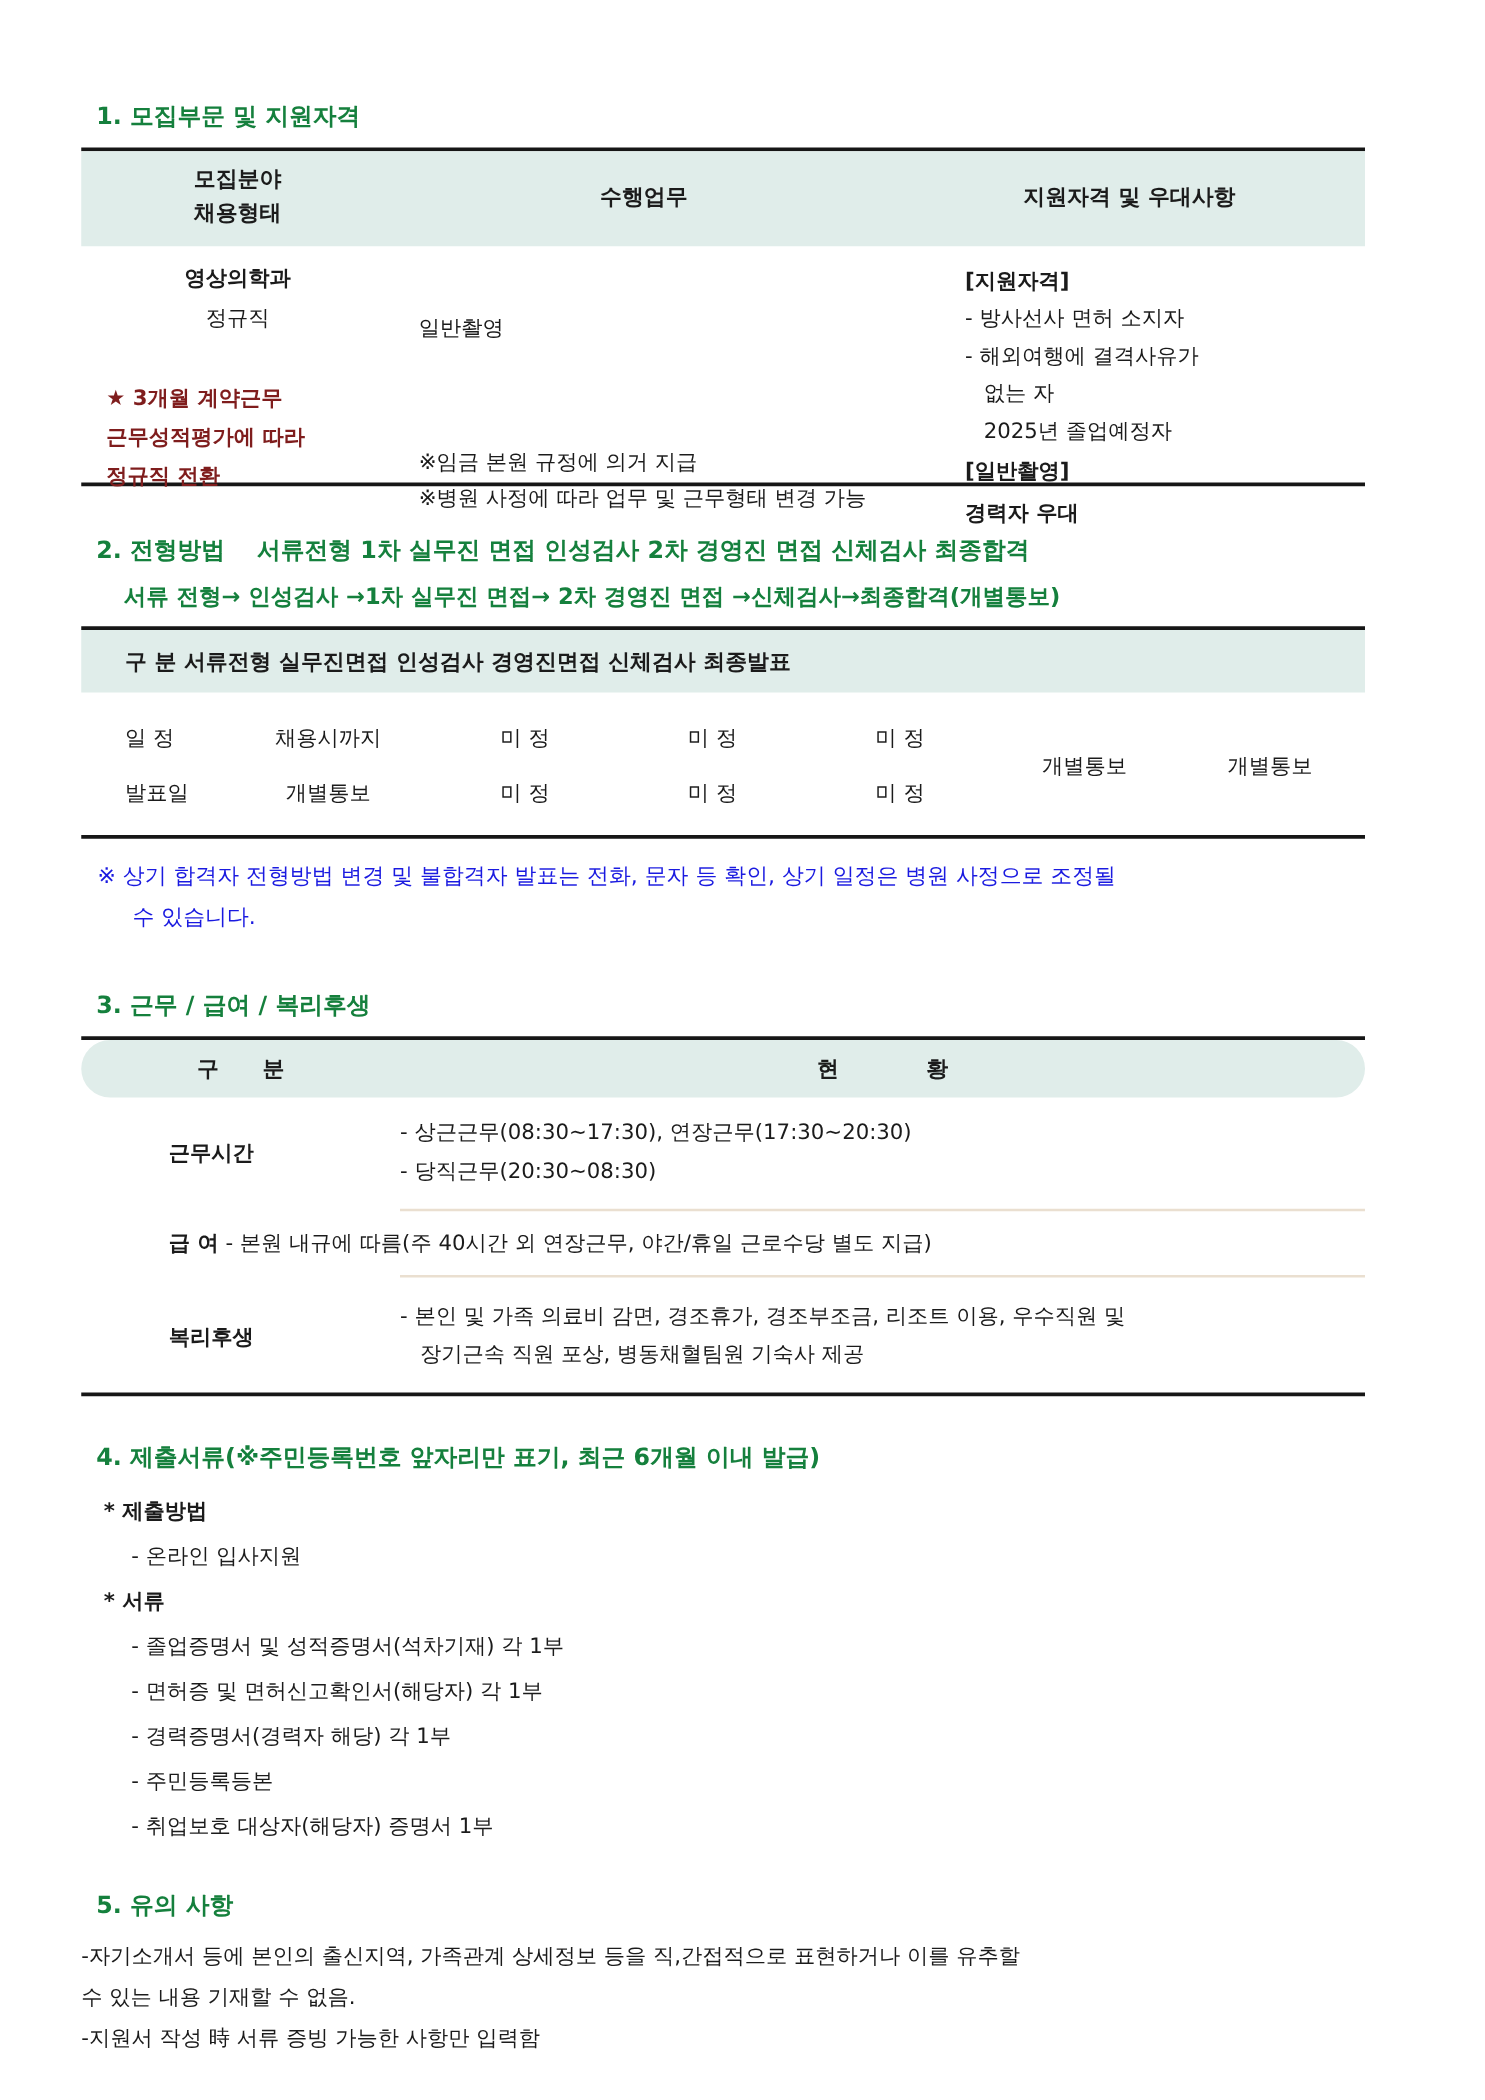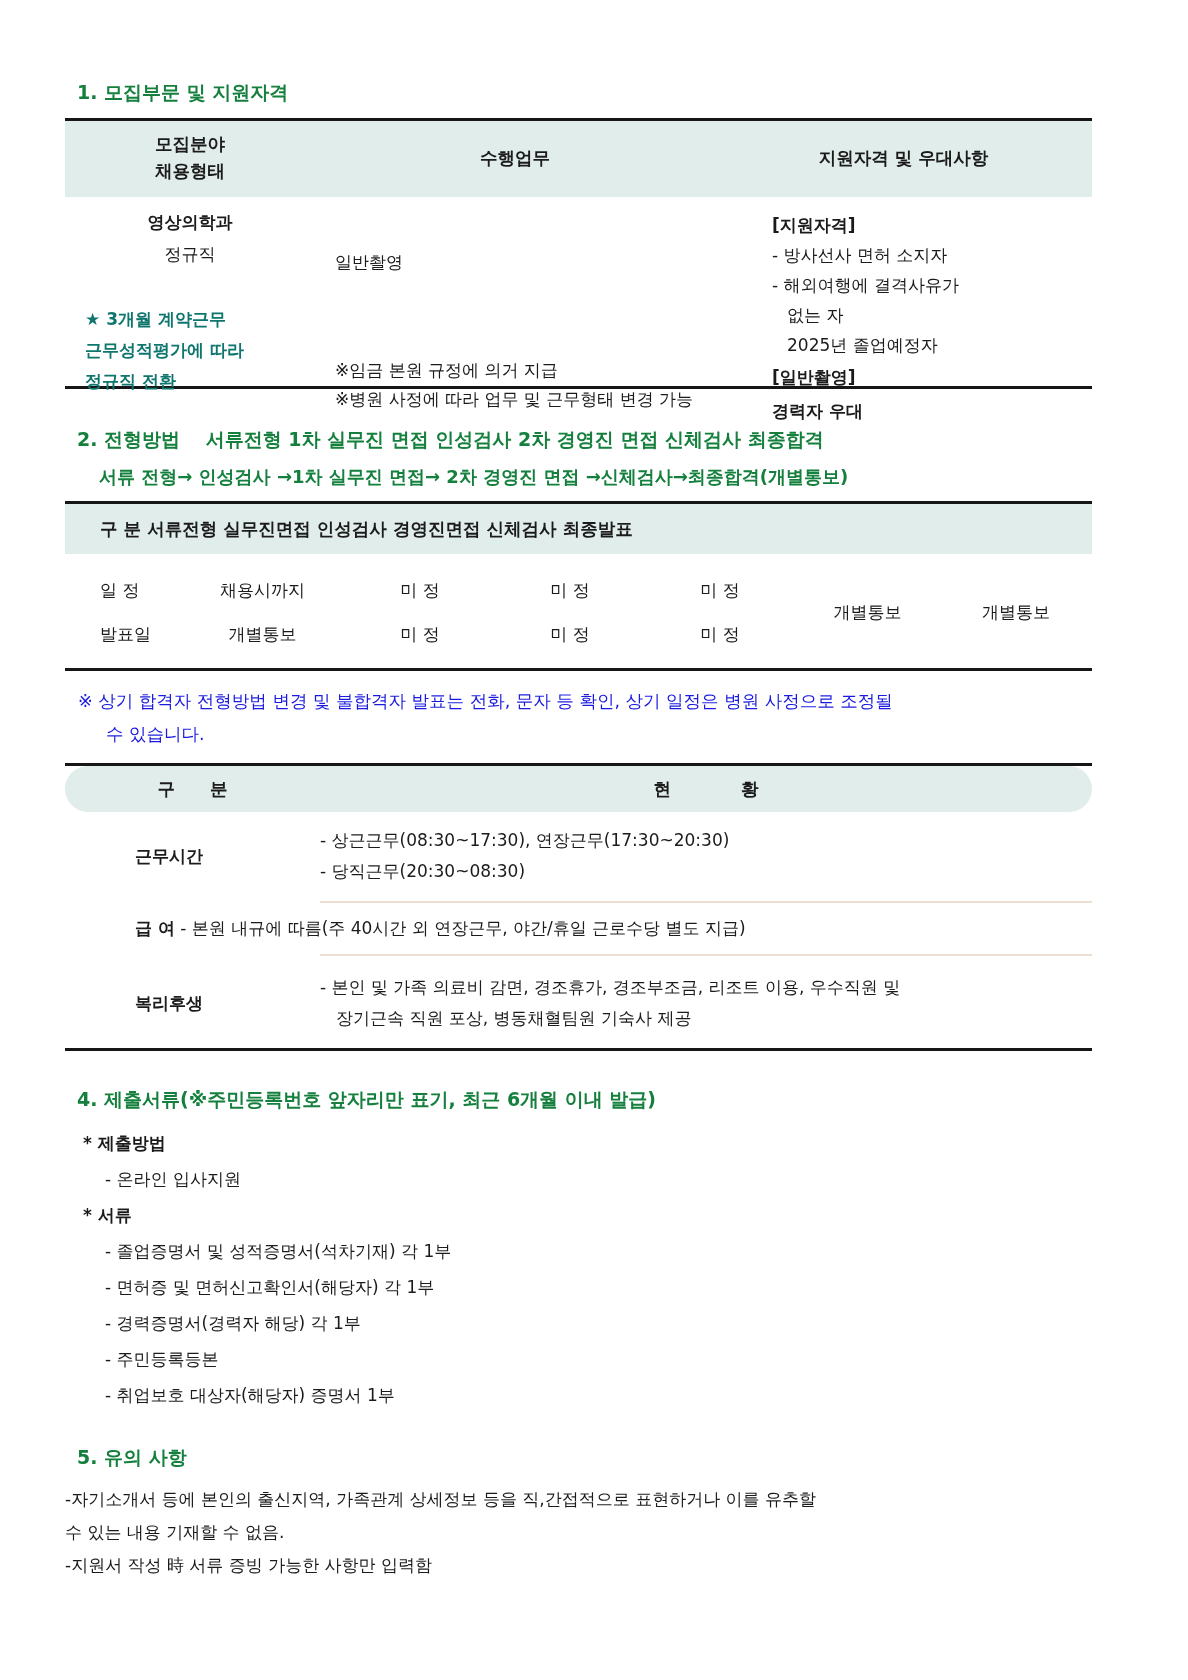--- a/index.html
+++ b/index.html
@@ -15,21 +15,21 @@
     color:#15803d;font-weight:bold;font-size:19px;margin:12px;white-space:nowrap;
   }
   
   .tbl{border-top:3px solid #161616;border-bottom:3px solid #161616;}
   .t1-head{display:grid;grid-template-columns:250px 400px 1fr;background:#e0edea;
     padding:10px 0 12px;font-weight:bold;font-size:17.5px;}
   .t1-head .hc{display:flex;flex-direction:column;justify-content:center;text-align:center;line-height:27px;}
   .t1-body{display:grid;grid-template-columns:250px 400px 1fr;height:189px;}
   .t1c1 .dept{margin-top:14px;text-align:center;font-weight:bold;}
   .t1c1 .etype{margin-top:9px;text-align:center;}
-  .red-block{margin-top:38px;padding-left:20px;color:#0f766e;font-weight:bold;line-height:31px;white-space:nowrap;}
+  .red-block{margin-top:38px;padding-left:20px;color:#7f1d1d;font-weight:bold;line-height:31px;white-space:nowrap;}
   .t1c2{padding-left:20px;}
   .t1c2 .duty{margin-top:54px;}
   .t1c2 .wnotes{margin-top:82px;line-height:29px;white-space:nowrap;}
   .t1c3{padding-left:57px;line-height:30px;white-space:nowrap;}
   .t1c3 .first{margin-top:13px;}
   .t1c3 .indent{padding-left:15px;}
   .t1c3 .pref-h{margin-top:2px;}
   .t1c3 .pref{margin-top:4px;}
   
   .s2-line1{margin-top:38px;}
@@ -133,20 +133,21 @@
       <div class="c" style="grid-column:4;grid-row:2">미 정</div>
       <div class="c" style="grid-column:5;grid-row:2">미 정</div>
     </div>
   </div>
 
   <div class="note">
     <div>※ 상기 합격자 전형방법 변경 및 불합격자 발표는 전화, 문자 등 확인, 상기 일정은 병원 사정으로 조정될</div>
     <div class="l2">수 있습니다.</div>
   </div>
 
+  <h2 class="sec-title s3-title">3. 근무 / 급여 / 복리후생</h2>
 
   <div class="tbl t3">
     <div class="t3-head">
       <div class="hc">구　　분</div>
       <div class="hc">현　　　　황</div>
     </div>
     <div class="t3-row t3-row1">
       <div class="lab">근무시간</div>
       <div class="cont">
         <div>- 상근근무(08:30~17:30), 연장근무(17:30~20:30)</div>

